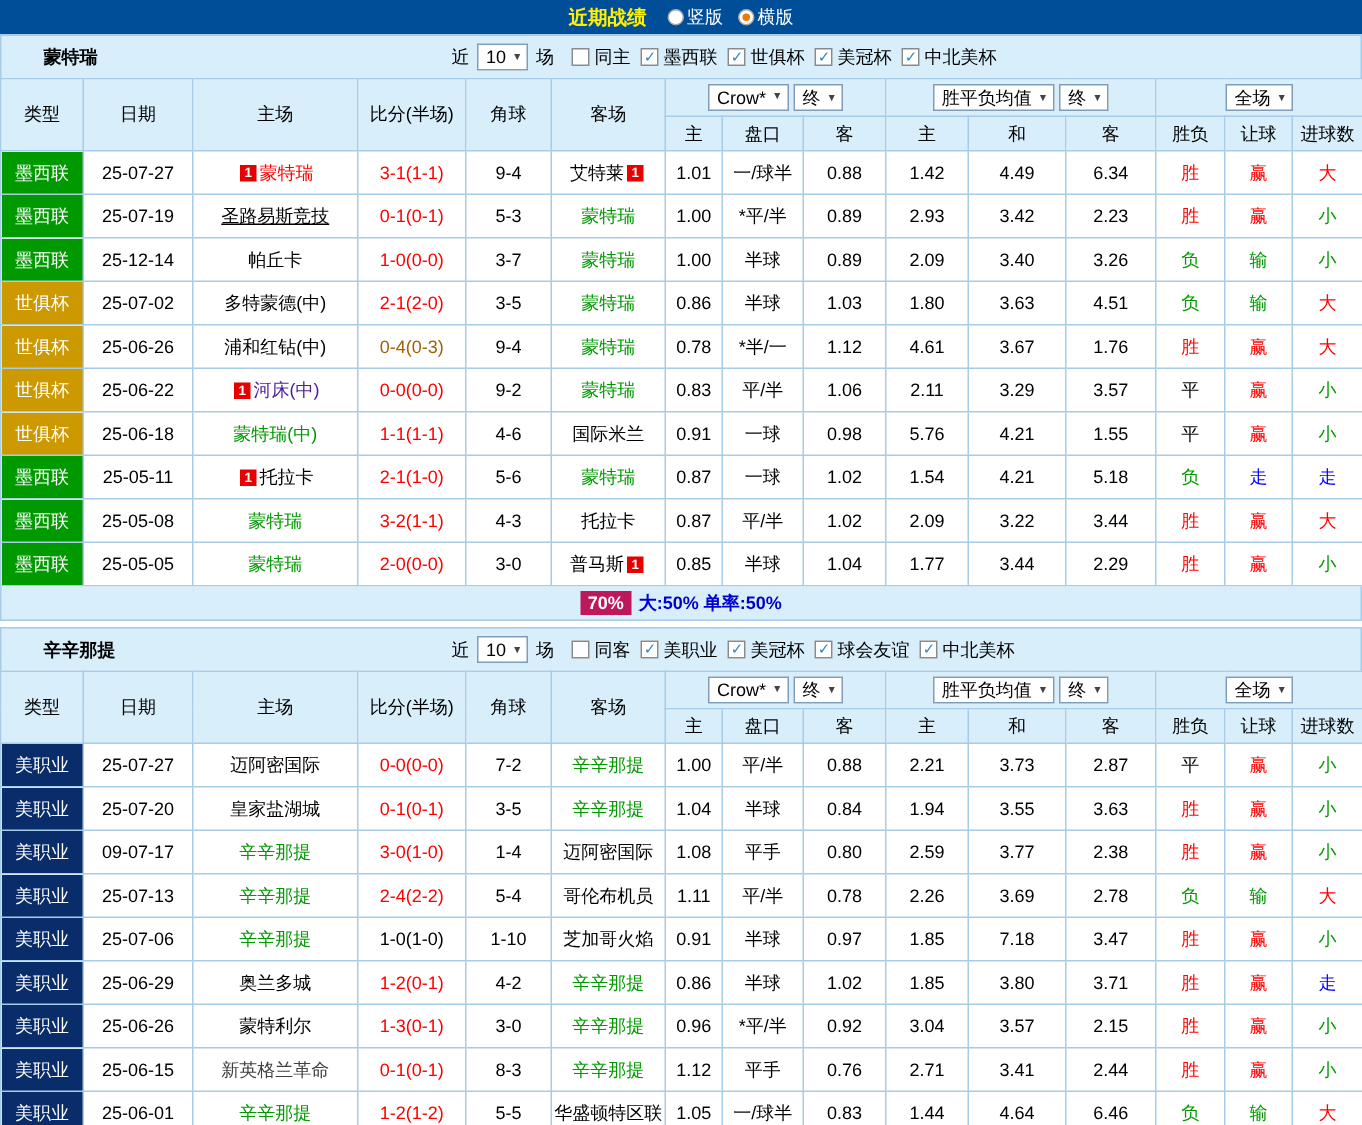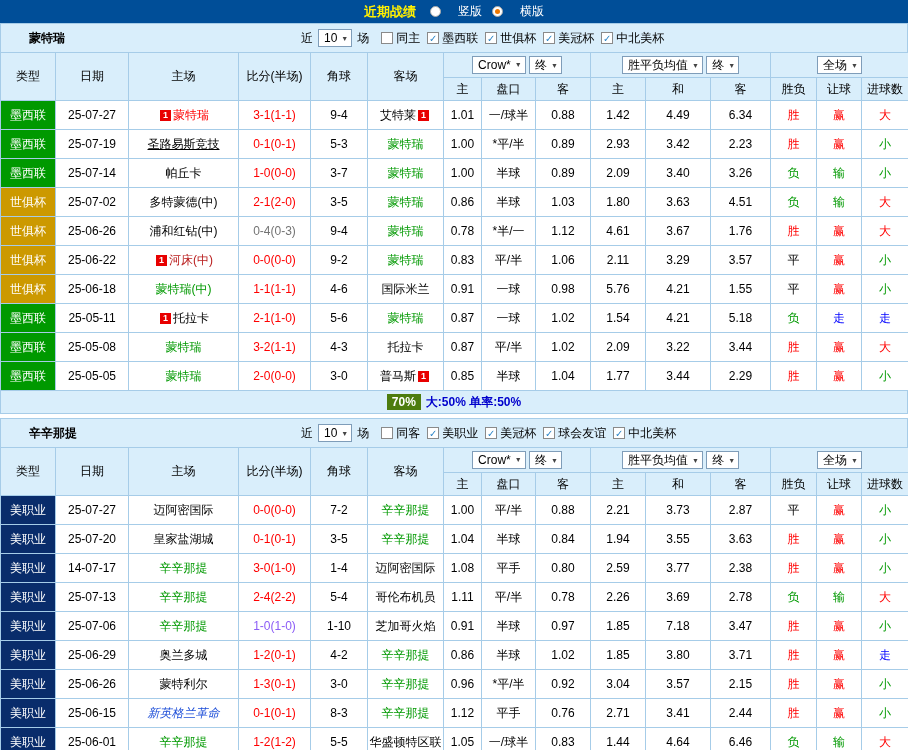--- a/index.html
+++ b/index.html
@@ -4,21 +4,21 @@
 <style>
   * { box-sizing: border-box; }
   html, body { margin: 0; padding: 0; }
   body {
     width: 908px; height: 750px; overflow: hidden; background: #fff;
     font-family: "Liberation Sans", "DejaVu Sans", sans-serif; font-size: 12px; color: #000;
   }
   
   .topbar { height: 23px; background: #004E98; display: flex; align-items: center; justify-content: center; gap: 10px; color: #fff; }
   .title { color: #FFF000; font-weight: bold; font-size: 13px; margin-right: 4px; }
-  .radio { display: inline-flex; align-items: center; gap: 17px; cursor: pointer; }
+  .radio { display: inline-flex; align-items: center; gap: 2px; cursor: pointer; }
   .rdot { width: 11px; height: 11px; border-radius: 50%; background: #fff; border: 1px solid #AAA; position: relative; flex: none; }
   .rdot.on::after { content: ""; position: absolute; left: 2px; top: 2px; width: 5px; height: 5px; border-radius: 50%; background: #F07800; }
   
   .sec-header { height: 29px; background: #D9EEFB; border: 1px solid #A6CCE8; border-bottom: none; display: flex; align-items: center; }
   .team-title { font-weight: bold; padding-left: 28px; width: 300px; flex: none; }
   .filter { display: flex; align-items: center; gap: 5px; }
   .select { display: inline-flex; align-items: center; justify-content: space-between; gap: 4px; background: #fff; border: 1px solid #7F9DB9; height: 18px; padding: 0 3px 0 5px; cursor: pointer; white-space: nowrap; }
   .arr { font-size: 7px; color: #444; }
   .cbs { display: inline-flex; align-items: center; }
   .cb { display: inline-flex; align-items: center; gap: 3px; margin-left: 7px; cursor: pointer; }
@@ -27,21 +27,21 @@
   table { border-collapse: collapse; table-layout: fixed; width: 908px; }
   th, td { border: 1px solid #A6CCE8; text-align: center; padding: 0; white-space: nowrap; overflow: hidden; }
   thead th { background: #D9EEFB; font-weight: normal; height: 23px; }
   thead tr.selrow th { height: 25px; }
   tbody td { height: 29px; background: #fff; }
   td.league { color: #fff; }
   td.team { cursor: pointer; }
   .badge { display: inline-block; width: 11px; height: 11px; line-height: 11px; background: #E80000; color: #fff; font-size: 9px; font-weight: bold; margin: 0 2px; vertical-align: 1px; }
   
   .summary { height: 23px; background: #D9EEFB; border: 1px solid #A6CCE8; border-top: none; display: flex; align-items: center; justify-content: center; gap: 5px; color: #0000CC; font-weight: bold; }
-  .hl { background: #4d7c0f; color: #fff; padding: 1px 5px; }
+  .hl { background: #be185d; color: #fff; padding: 1px 5px; }
   .sec2 { margin-top: 4px; }
 </style>
 </head>
 <body>
 
 <div class="topbar">
   <span class="title">近期战绩</span>
   <span class="radio">
     <span class="rdot"></span>
     <span>竖版</span>
@@ -181,21 +181,21 @@
           <td>0.89</td>
           <td>2.93</td>
           <td>3.42</td>
           <td>2.23</td>
           <td style="color: rgb(255, 0, 0);">胜</td>
           <td style="color: rgb(255, 0, 0);">赢</td>
           <td style="color: rgb(0, 153, 0);">小</td>
         </tr>
         <tr>
           <td class="league" style="background: rgb(0, 153, 0);">墨西联</td>
-          <td>25-07-14</td>
+          <td>25-12-14</td>
           <td class="team"><span class="tname" style="color: rgb(0, 0, 0);">帕丘卡</span></td>
           <td style="color: rgb(255, 0, 0);">1-0(0-0)</td>
           <td>3-7</td>
           <td class="team"><span class="tname" style="color: rgb(0, 153, 0);">蒙特瑞</span></td>
           <td>1.00</td>
           <td>半球</td>
           <td>0.89</td>
           <td>2.09</td>
           <td>3.40</td>
           <td>3.26</td>
@@ -217,37 +217,37 @@
           <td>3.63</td>
           <td>4.51</td>
           <td style="color: rgb(0, 153, 0);">负</td>
           <td style="color: rgb(0, 153, 0);">输</td>
           <td style="color: rgb(255, 0, 0);">大</td>
         </tr>
         <tr>
           <td class="league" style="background: rgb(204, 153, 0);">世俱杯</td>
           <td>25-06-26</td>
           <td class="team"><span class="tname" style="color: rgb(0, 0, 0);">浦和红钻(中)</span></td>
-          <td style="color: #737373; margin-left: 12px;">0-4(0-3)</td>
+          <td style="color: #a16207; margin-left: 12px;">0-4(0-3)</td>
           <td>9-4</td>
           <td class="team"><span class="tname" style="color: rgb(0, 153, 0);">蒙特瑞</span></td>
           <td>0.78</td>
           <td>*半/一</td>
           <td>1.12</td>
           <td>4.61</td>
           <td>3.67</td>
           <td>1.76</td>
           <td style="color: rgb(255, 0, 0);">胜</td>
           <td style="color: rgb(255, 0, 0);">赢</td>
           <td style="color: rgb(255, 0, 0);">大</td>
         </tr>
         <tr>
           <td class="league" style="background: rgb(204, 153, 0);">世俱杯</td>
           <td>25-06-22</td>
-          <td class="team"><span class="badge">1</span><span class="tname" style="color: #b91c1c;">河床(中)</span></td>
+          <td class="team"><span class="badge">1</span><span class="tname" style="color: #4c1d95;">河床(中)</span></td>
           <td style="color: rgb(255, 0, 0);">0-0(0-0)</td>
           <td>9-2</td>
           <td class="team"><span class="tname" style="color: rgb(0, 153, 0);">蒙特瑞</span></td>
           <td>0.83</td>
           <td>平/半</td>
           <td>1.06</td>
           <td>2.11</td>
           <td>3.29</td>
           <td>3.57</td>
           <td style="color: rgb(0, 0, 0);">平</td>
@@ -459,21 +459,21 @@
           <td>0.84</td>
           <td>1.94</td>
           <td>3.55</td>
           <td>3.63</td>
           <td style="color: rgb(255, 0, 0);">胜</td>
           <td style="color: rgb(255, 0, 0);">赢</td>
           <td style="color: rgb(0, 153, 0);">小</td>
         </tr>
         <tr>
           <td class="league" style="background: rgb(9, 44, 107);">美职业</td>
-          <td>14-07-17</td>
+          <td>09-07-17</td>
           <td class="team"><span class="tname" style="color: rgb(0, 153, 0);">辛辛那提</span></td>
           <td style="color: rgb(255, 0, 0);">3-0(1-0)</td>
           <td>1-4</td>
           <td class="team"><span class="tname" style="color: rgb(0, 0, 0);">迈阿密国际</span></td>
           <td>1.08</td>
           <td>平手</td>
           <td>0.80</td>
           <td>2.59</td>
           <td>3.77</td>
           <td>2.38</td>
@@ -495,21 +495,21 @@
           <td>3.69</td>
           <td>2.78</td>
           <td style="color: rgb(0, 153, 0);">负</td>
           <td style="color: rgb(0, 153, 0);">输</td>
           <td style="color: rgb(255, 0, 0);">大</td>
         </tr>
         <tr>
           <td class="league" style="background: rgb(9, 44, 107);">美职业</td>
           <td>25-07-06</td>
           <td class="team"><span class="tname" style="color: rgb(0, 153, 0);">辛辛那提</span></td>
-          <td style="color: #8b5cf6;">1-0(1-0)</td>
+          <td style="color: #000000;">1-0(1-0)</td>
           <td>1-10</td>
           <td class="team"><span class="tname" style="color: rgb(0, 0, 0);">芝加哥火焰</span></td>
           <td>0.91</td>
           <td>半球</td>
           <td>0.97</td>
           <td>1.85</td>
           <td>7.18</td>
           <td>3.47</td>
           <td style="color: rgb(255, 0, 0);">胜</td>
           <td style="color: rgb(255, 0, 0);">赢</td>
@@ -545,21 +545,21 @@
           <td>3.04</td>
           <td>3.57</td>
           <td>2.15</td>
           <td style="color: rgb(255, 0, 0);">胜</td>
           <td style="color: rgb(255, 0, 0);">赢</td>
           <td style="color: rgb(0, 153, 0);">小</td>
         </tr>
         <tr>
           <td class="league" style="background: rgb(9, 44, 107);">美职业</td>
           <td>25-06-15</td>
-          <td class="team"><span class="tname" style="color: #1d4ed8; font-style: italic;">新英格兰革命</span></td>
+          <td class="team"><span class="tname" style="color: #404040;">新英格兰革命</span></td>
           <td style="color: rgb(255, 0, 0);">0-1(0-1)</td>
           <td>8-3</td>
           <td class="team"><span class="tname" style="color: rgb(0, 153, 0);">辛辛那提</span></td>
           <td>1.12</td>
           <td>平手</td>
           <td>0.76</td>
           <td>2.71</td>
           <td>3.41</td>
           <td>2.44</td>
           <td style="color: rgb(255, 0, 0);">胜</td>

